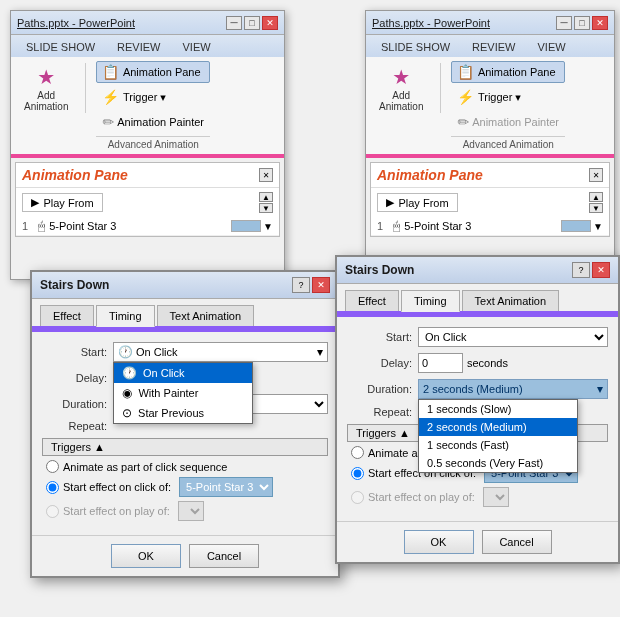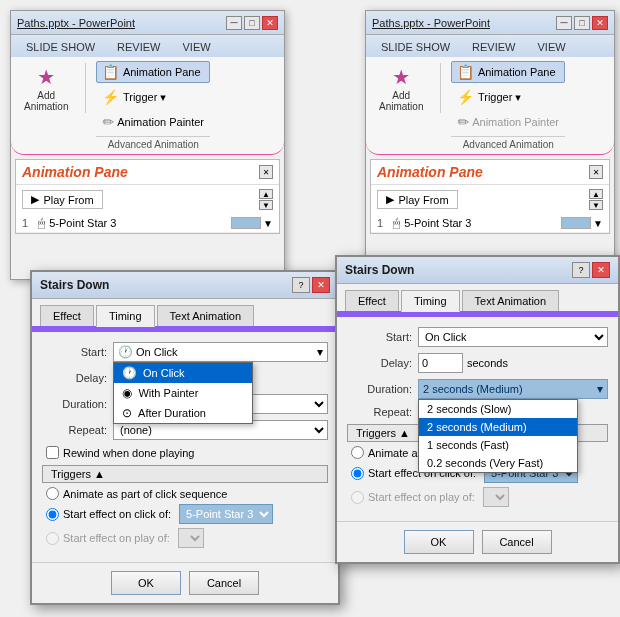--- a/index.html
+++ b/index.html
@@ -49,22 +49,21 @@
       justify-content: center;
       font-size: 9px;
       cursor: pointer;
       color: #333;
     }
     .win-btn.close { background: #e05050; color: white; border-color: #c03030; }
 
     
     .ribbon {
       background: #f6f6f6;
-      border-bottom: 1px solid #ec4899;
-      border-radius: 13px;
+      border-bottom: 4px solid #ec4899;
     }
     .ribbon-tabs {
       display: flex;
       background: linear-gradient(to bottom, #dce6f3, #c8d8ee);
       padding: 2px 4px 0;
     }
     .ribbon-tab {
       padding: 3px 10px;
       font-size: 11px;
       border: 1px solid transparent;
@@ -545,21 +544,21 @@
             <div class="onclick-item selected-item">
               <span class="item-icon">🕐</span>
               <span>On Click</span>
             </div>
             <div class="onclick-item">
               <span class="item-icon">◉</span>
               <span>With Painter</span>
             </div>
             <div class="onclick-item">
               <span class="item-icon">⊙</span>
-              <span>After Duration</span>
+              <span>Star Previous</span>
             </div>
           </div>
         </div>
       </div>
     </div>
 
     <div class="form-row">
       <span class="form-label">Delay:</span>
       <div class="form-control">
         <input class="small-input" type="text" value="0" style="width: 45px;">
@@ -571,33 +570,22 @@
       <span class="form-label">Duration:</span>
       <div class="form-control">
         <select class="small-select" style="flex:1;">
           <option>2 seconds (Medium)</option>
         </select>
       </div>
     </div>
 
     <div class="form-row">
       <span class="form-label">Repeat:</span>
-      <div class="form-control">
-        <select class="small-select" style="flex:1;">
-          <option>(none)</option>
-        </select>
-      </div>
-    </div>
-
-    <div style="margin-bottom:6px; padding-left:4px;">
-      <label class="checkbox-label">
-        <input type="checkbox" style="">
-        <span>Rewind when done playing</span>
-      </label>
-    </div>
+    </div>
+
 
     <div class="triggers-btn">
       <span>Triggers</span>
       <span>▲</span>
     </div>
 
     <div style="padding-left:4px;">
       <div class="radio-label">
         <input type="radio" name="left-trigger" style="">
         <span>Animate as part of click sequence</span>
@@ -658,24 +646,24 @@
 
     <div class="form-row">
       <span class="form-label">Duration:</span>
       <div class="form-control duration-container" style="position:relative;">
         <div style="display:flex; align-items:center; border:1px solid #7a9dbf; background:#9bbfdd; height:20px; padding:0 4px; cursor:pointer; flex:1;">
           <span style="flex:1; font-size:11px; color:#003366;">2 seconds (Medium)</span>
           <span style="color:#003366;">▾</span>
         </div>
 
         <div class="duration-dropdown">
-          <div class="dur-item">2 seconds (Slow)</div>
+          <div class="dur-item">1 seconds (Slow)</div>
           <div class="dur-item selected-dur">2 seconds (Medium)</div>
           <div class="dur-item">1 seconds (Fast)</div>
-          <div class="dur-item">0.2 seconds (Very Fast)</div>
+          <div class="dur-item">0.5 seconds (Very Fast)</div>
         </div>
       </div>
     </div>
 
     <div class="form-row">
       <span class="form-label">Repeat:</span>
       <div class="form-control">
         <label class="checkbox-label">
           <input type="checkbox" style="">
           <span>Rewind</span>

